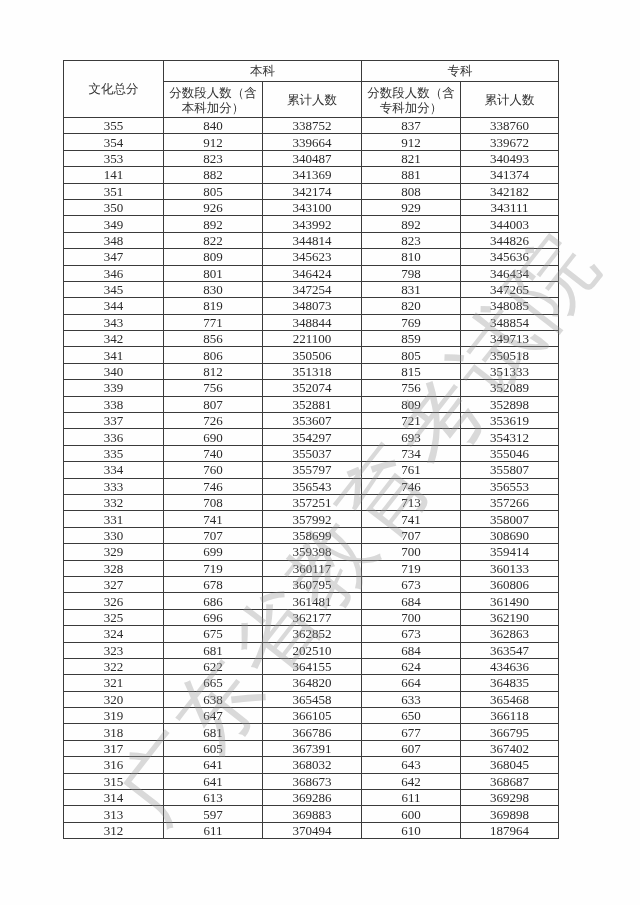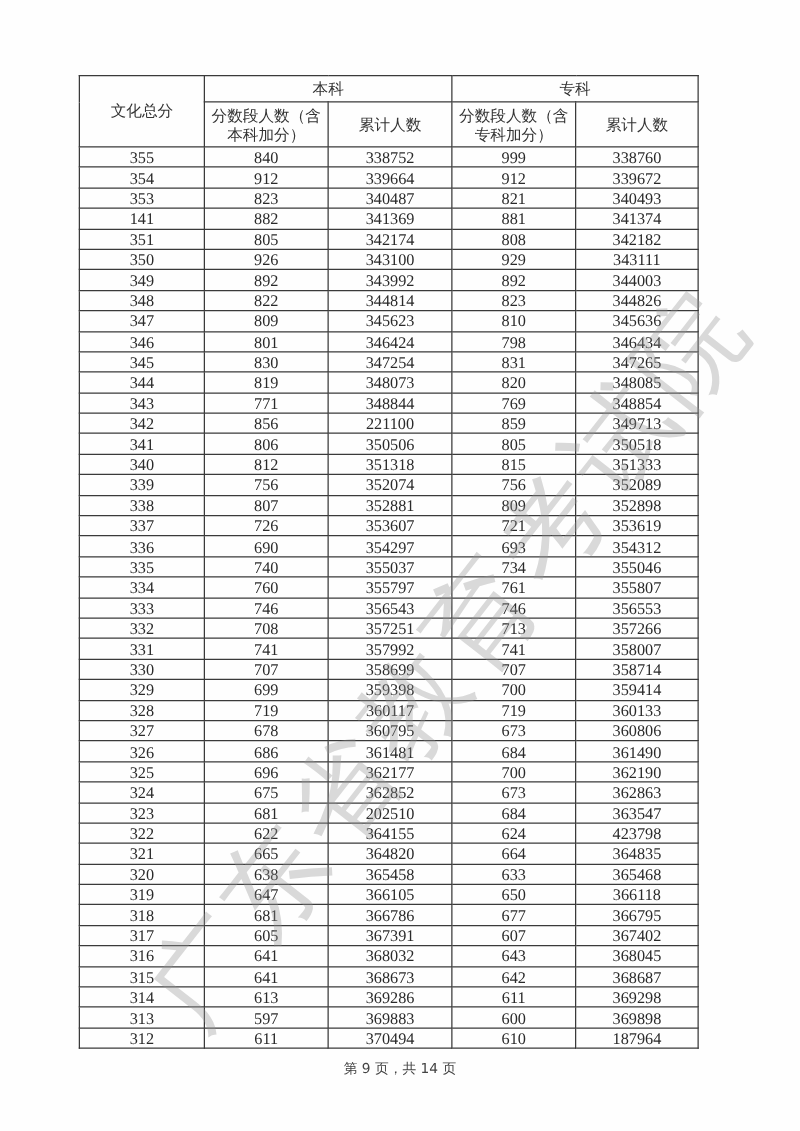--- a/index.html
+++ b/index.html
@@ -57,21 +57,21 @@
         <th class="cjk">累计人数</th>
         <th class="cjk">分数段人数（含专科加分）</th>
         <th class="cjk">累计人数</th>
       </tr>
     </thead>
     <tbody id="rows">
         <tr class="row">
           <td>355</td>
           <td>840</td>
           <td>338752</td>
-          <td>999</td>
+          <td>837</td>
           <td>338760</td>
         </tr>
         <tr class="row">
           <td>354</td>
           <td>912</td>
           <td>339664</td>
           <td>912</td>
           <td>339672</td>
         </tr>
         <tr class="row">
@@ -233,21 +233,21 @@
           <td>741</td>
           <td>357992</td>
           <td>741</td>
           <td>358007</td>
         </tr>
         <tr class="row">
           <td>330</td>
           <td>707</td>
           <td>358699</td>
           <td>707</td>
-          <td>358714</td>
+          <td>308690</td>
         </tr>
         <tr class="row">
           <td>329</td>
           <td>699</td>
           <td>359398</td>
           <td>700</td>
           <td>359414</td>
         </tr>
         <tr class="row">
           <td>328</td>
@@ -289,21 +289,21 @@
           <td>681</td>
           <td>202510</td>
           <td>684</td>
           <td>363547</td>
         </tr>
         <tr class="row">
           <td>322</td>
           <td>622</td>
           <td>364155</td>
           <td>624</td>
-          <td>423798</td>
+          <td>434636</td>
         </tr>
         <tr class="row">
           <td>321</td>
           <td>665</td>
           <td>364820</td>
           <td>664</td>
           <td>364835</td>
         </tr>
         <tr class="row">
           <td>320</td>
@@ -364,15 +364,14 @@
         <tr class="row">
           <td>312</td>
           <td>611</td>
           <td>370494</td>
           <td>610</td>
           <td>187964</td>
         </tr>
       </tbody>
   </table>
 
-  <div class="footer">第 9 页，共 14 页</div>
   <div class="watermark">广东省教育考试院</div>
 </div>
 
 </body></html>

